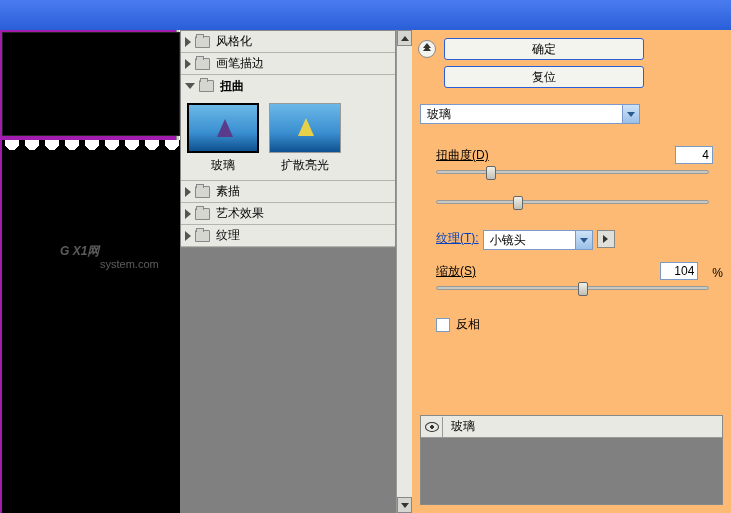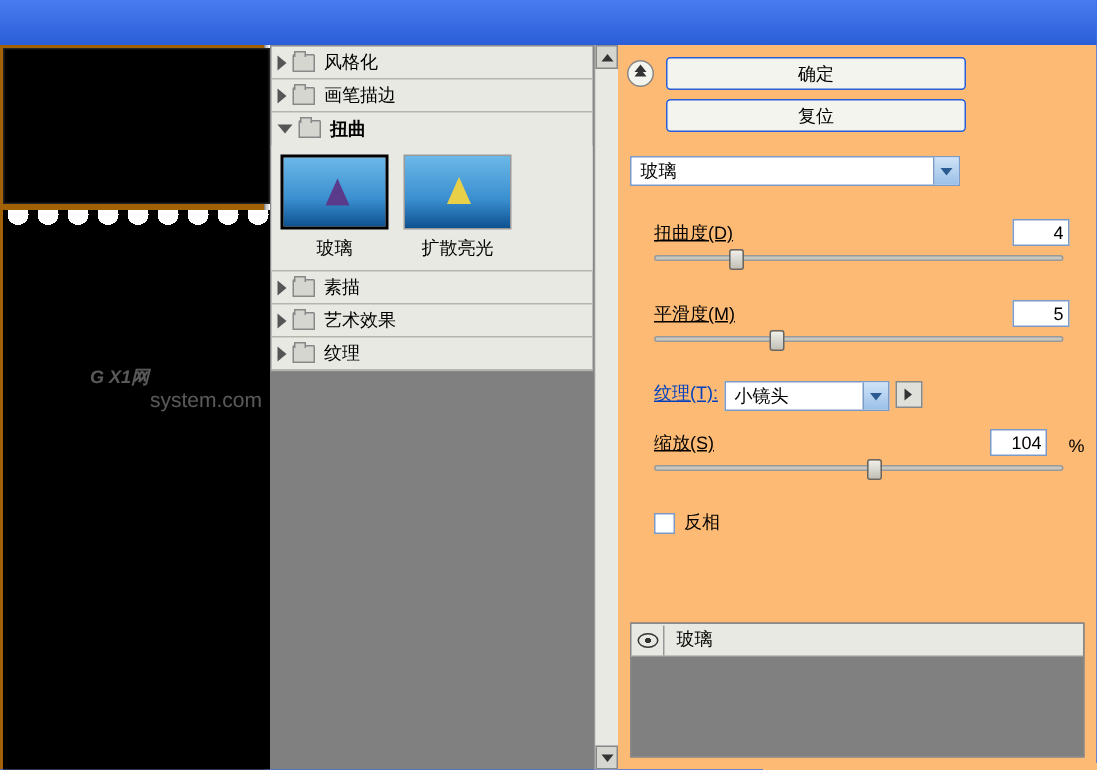--- a/index.html
+++ b/index.html
@@ -1,25 +1,25 @@
 <!DOCTYPE html>
 <html><head>
 <meta charset="utf-8">
 <style>
 *{box-sizing:border-box;margin:0;padding:0;font-family:"Microsoft YaHei",SimSun,Arial,sans-serif;font-size:12px}
 body{background:#3a6ee8;width:731px;height:513px;overflow:hidden;position:relative}
 .titlebar{height:30px;background:linear-gradient(#4a7cf0,#2a5ed8)}
 .content{position:absolute;top:30px;left:0;right:0;bottom:0;display:flex}
-.preview-col{width:176px;background:#a16207;position:relative}
+.preview-col{width:176px;background:#a21caf;position:relative}
 .preview-box{width:178px;height:104px;background:#000;border:1px solid #222;margin:2px}
 .wave{position:absolute;top:110px;left:2px;width:178px;height:40px;background:#000}
 .wave::before{content:"";position:absolute;top:0;left:0;right:0;height:20px;background:radial-gradient(circle at 10px 3px,#fff 7px,transparent 7px);background-size:20px 20px;background-repeat:repeat-x}
 .wave-fill{position:absolute;top:136px;left:2px;width:178px;height:373px;background:#000}
 .watermark{position:absolute;left:60px;top:200px;color:rgba(255,255,255,0.35);font-size:28px;font-weight:bold;font-style:italic;pointer-events:none}
-.watermark .sub{font-size:14px;font-weight:normal;font-style:normal;display:block;margin-left:40px;margin-top:-4px}
+.watermark .sub{font-size:11px;font-weight:normal;font-style:normal;display:block;margin-left:40px;margin-top:-4px}
 .splitter{width:4px;background:#cfcfcf;border-left:1px solid #888;border-right:1px solid #fff}
 .tree-col{width:216px;background:#808080;display:flex;flex-direction:column}
 .tree-list{background:#e9e9e4;border:1px solid #888}
 .tree-row{display:flex;align-items:center;height:22px;border-bottom:1px solid #b5b5b0;padding-left:4px;cursor:pointer}
 .tree-row.expanded{border-bottom:none}
 .tri{width:0;height:0;margin-right:4px}
 .tri.right{border-top:5px solid transparent;border-bottom:5px solid transparent;border-left:6px solid #555}
 .tri.down{border-left:5px solid transparent;border-right:5px solid transparent;border-top:6px solid #555}
 .folder{width:15px;height:12px;background:#d6d6d0;border:1px solid #888;border-radius:1px 1px 0 0;margin-right:6px;position:relative}
 .folder::before{content:"";position:absolute;top:-3px;left:0;width:6px;height:3px;background:#d6d6d0;border:1px solid #888;border-bottom:none}
@@ -168,24 +168,20 @@
       <div class="param-head">
         <span class="plabel">扭曲度(D)</span>
         <input class="pinput" value="4" style="">
       </div>
       <div class="slider">
           <div class="knob" style="left:18%"></div>
         </div>
     </div>
 
     <div class="param">
-      <div class="param-head">
-        <span class="plabel">平滑度(M)</span>
-        <input class="pinput" value="5" style="">
-      </div>
       <div class="slider">
           <div class="knob" style="left:28%"></div>
         </div>
     </div>
 
     <div class="tex-row">
       <span class="plabel link" style="width:auto">纹理(T):</span>
       <div class="tex-sel">
         <span>小镜头</span>
         <div class="dd"></div>

